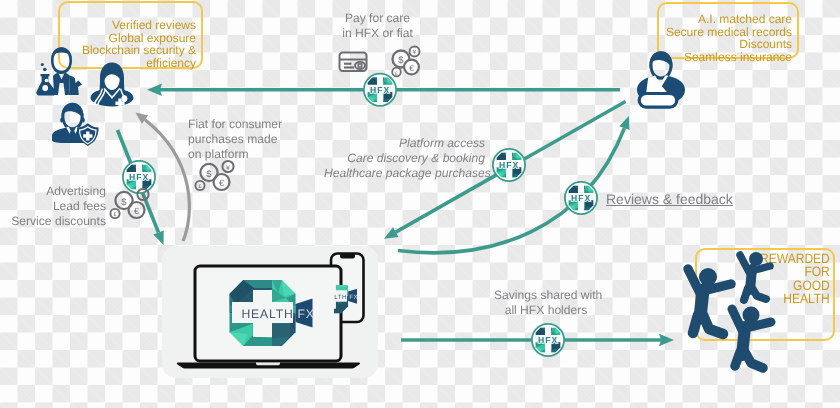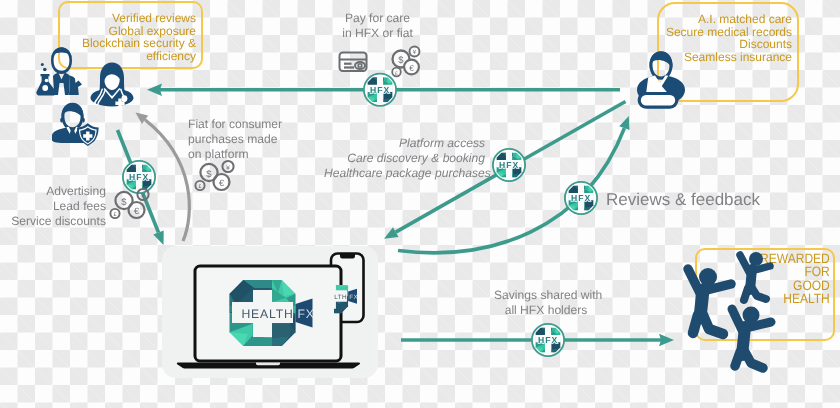--- a/index.html
+++ b/index.html
@@ -161,27 +161,27 @@
       </g>
     </defs>
     <use href="#hfxbadge" x="380" y="89.8"></use>
     <use href="#hfxbadge" x="139" y="177"></use>
     <use href="#hfxbadge" x="509" y="165"></use>
     <use href="#hfxbadge" x="581" y="198"></use>
     <use href="#hfxbadge" x="548" y="340"></use>
   </svg>
 
   <div class="callout" style="left:58px;top:1px;width:145px;height:68px;">
-    <div class="ct" style="right:5px;top:9px;text-align:right;font-size:12px;line-height:12.5px;white-space:pre;">Verified reviews
+    <div class="ct" style="right:5px;top:16px;text-align:right;font-size:12px;line-height:12.5px;white-space:pre;">Verified reviews
 Global exposure
 Blockchain security &amp;
 efficiency</div>
   </div>
 
-  <div class="callout" style="left:657px;top:2px;width:142px;height:100px;border-radius:18px;">
+  <div class="callout" style="left:657px;top:2px;width:142px;height:57px;">
     <div class="ct" style="right:5px;top:9px;text-align:right;font-size:12px;line-height:12.5px;white-space:pre;">A.I. matched care
 Secure medical records
 Discounts
 Seamless insurance</div>
   </div>
 
   <div class="callout" style="left:695px;top:234px;width:140px;height:93px;margin-top:14px;">
     <div class="ct" style="right:3px;top:2px;text-align:right;font-size:13.6px;line-height:13.3px;white-space:pre;transform:scaleX(0.885);transform-origin:100% 0;">REWARDED
 FOR
 GOOD
@@ -272,21 +272,21 @@
 in HFX or fiat</div>
 
   <div class="lbl" style="left:0px;top:184px;width:106px;text-align:right;font-size:12.1px;line-height:15.2px;">Advertising
 Lead fees
 Service discounts</div>
 
   <div class="lbl" style="left:324px;top:136px;width:161px;text-align:right;font-size:12.1px;line-height:15.2px;font-style:italic;">Platform access
 Care discovery &amp; booking
 Healthcare package purchases</div>
 
-  <div class="lbl" style="left:606px;top:192px;text-align:left;font-size:17px;line-height:15.2px;">Reviews &amp; feedback</div>
+  <div class="lbl" style="left:606px;top:192px;text-align:left;font-size:14px;line-height:15.2px;text-decoration:underline;">Reviews &amp; feedback</div>
 
   <div class="lbl" style="left:494px;top:288px;width:104px;text-align:center;font-size:12.1px;line-height:15.2px;">Savings shared with
 all HFX holders</div>
 
   <svg class="abs" style="left:0;top:0;" width="840" height="408" viewBox="0 0 840 408">
 
     <g fill="#1b4c75">
       <path d="M61.5,47.5 C55.5,47.5 51,52.8 51,60.5 C51,68.5 55.5,74 61.5,74 C67.5,74 72,68.5 72,60.5 C72,52.8 67.5,47.5 61.5,47.5 Z
                M61.5,51 C66.5,51 69.4,54.4 69.4,60.5 C69.4,66.5 66.5,70.8 61.5,70.8 C56.5,70.8 53.6,66.5 53.6,60.5 C53.6,54.4 56.5,51 61.5,51 Z"></path>
       <path d="M61.5,47.2 C55.5,47.2 51,52.8 51,60.5 L51,55.8 C54,53.4 58,52.4 61.5,52.4 C65,52.4 69,53.4 72,55.8 L72,60.5 C72,52.8 67.5,47.2 61.5,47.2 Z"></path>

